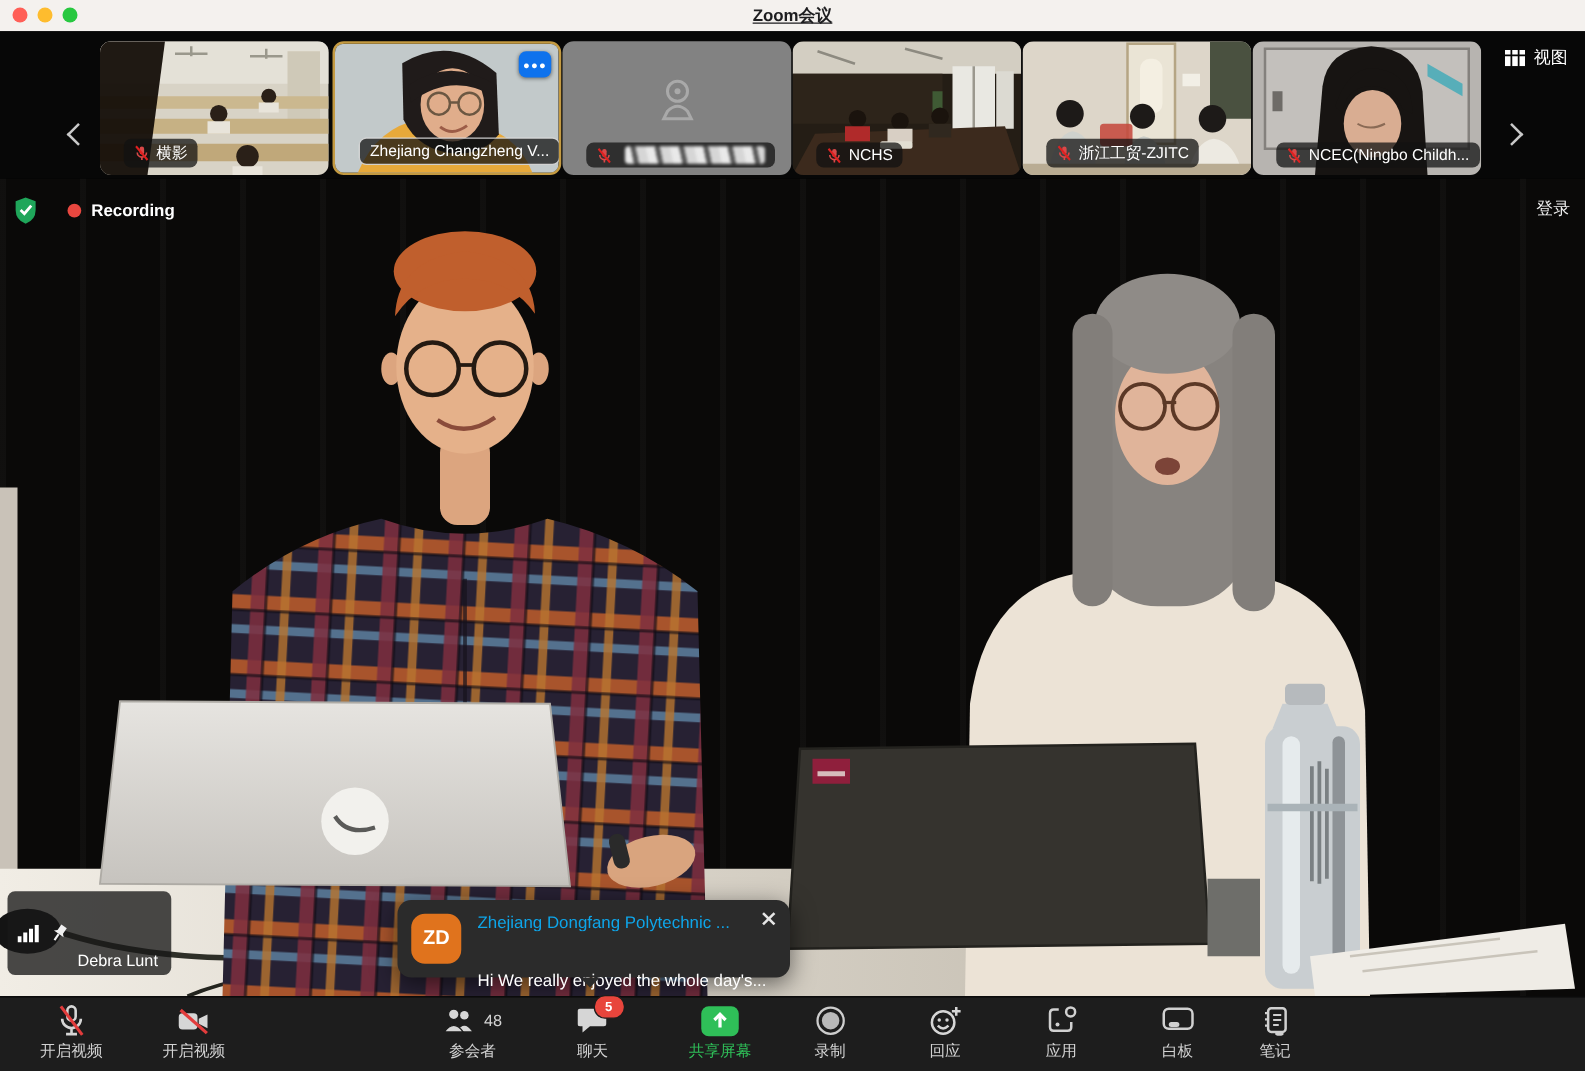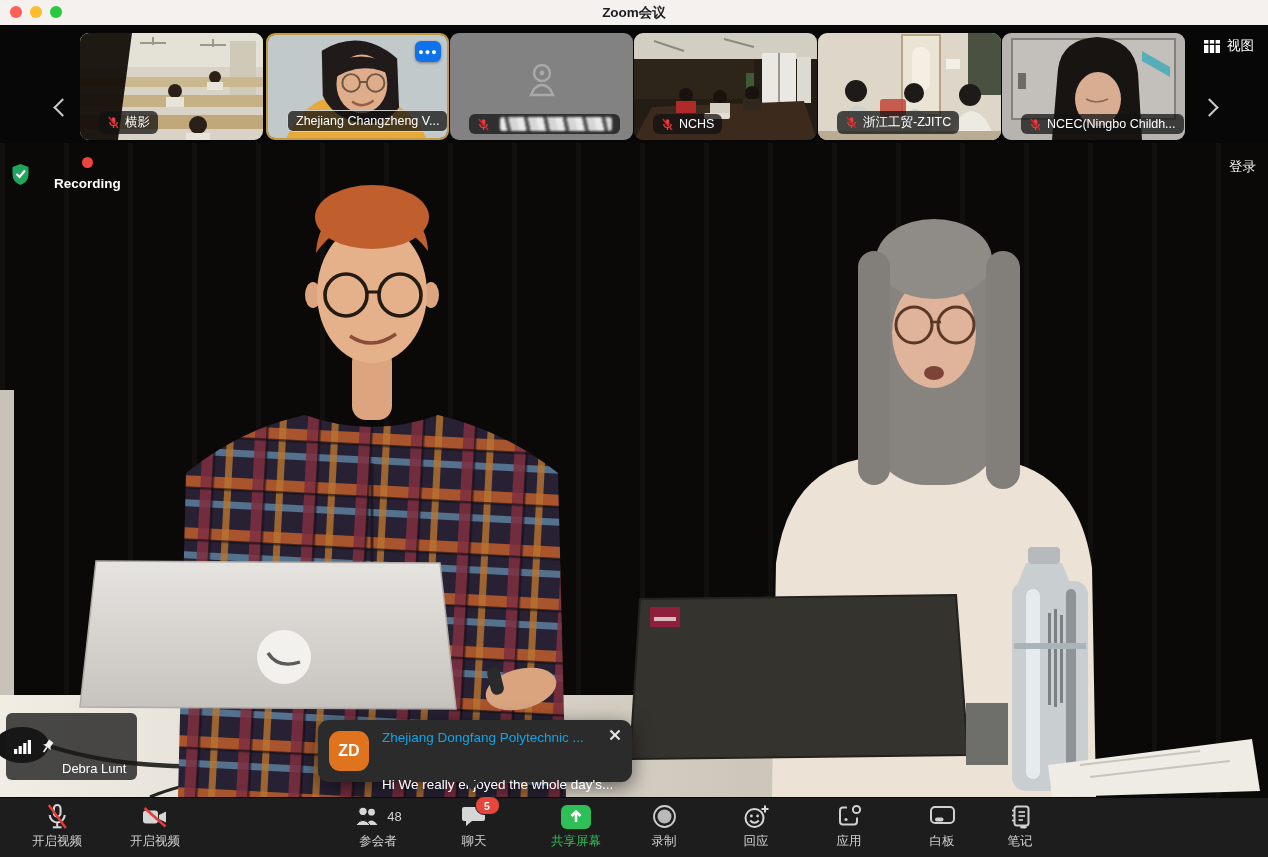--- a/index.html
+++ b/index.html
@@ -5,21 +5,21 @@
   html,body{margin:0;padding:0;background:#000;}
   #app{position:relative;width:1268px;height:857px;overflow:hidden;
        font-family:"Liberation Sans","DejaVu Sans",sans-serif;
        -webkit-font-smoothing:antialiased;}
   
   .titlebar{position:absolute;left:0;top:0;width:1268px;height:25px;background:#f4f1ee;
             display:flex;align-items:center;justify-content:center;}
   .tl-dots{position:absolute;left:10px;top:6px;display:flex;gap:8px;}
   .tl{width:12px;height:12px;border-radius:50%;}
   .tl.red{background:#ff5f57}.tl.yel{background:#febc2e}.tl.grn{background:#28c840}
-  .win-title{font-size:13.5px;font-weight:bold;color:#1d1d1f;}
+  .win-title{font-size:13.5px;font-weight:bold;color:#1d1d1f;text-decoration:underline;}
   
   .strip{position:absolute;left:0;top:25px;width:1268px;height:118px;background:#070707;}
   .chev{width:11px;height:11px;border-left:2.4px solid #c9c9c9;border-bottom:2.4px solid #c9c9c9;}
   .chev-left{position:absolute;left:56px;top:76px;transform:rotate(45deg);cursor:pointer;}
   .chev-right{position:absolute;left:1203px;top:76px;transform:rotate(225deg);cursor:pointer;}
   .thumb{position:absolute;top:8px;width:183px;height:107px;border-radius:9px;overflow:hidden;
          background:#222;box-sizing:border-box;}
   .thumb svg.scene{position:absolute;inset:0;}
   .thumb.active{border:2px solid #c49a41;}
   .tag{position:absolute;left:19px;bottom:6px;display:flex;align-items:center;gap:5px;
@@ -31,21 +31,21 @@
   .more-btn{position:absolute;top:6px;right:6px;width:26px;height:21px;border-radius:6px;
     background:#0e72ed;color:#fff;font-size:9px;font-weight:bold;letter-spacing:1px;
     display:flex;align-items:center;justify-content:center;cursor:pointer;box-shadow:0 1px 3px rgba(0,0,0,.4);}
   .view-btn{position:absolute;right:8px;top:9px;display:flex;align-items:center;gap:7px;
     color:#fff;font-size:13.5px;cursor:pointer;padding:3px 6px;border-radius:6px;}
   
   .main{position:absolute;left:0;top:143px;width:1268px;height:654px;overflow:hidden;
         background:#0a0908;
         background-image:repeating-linear-gradient(90deg,rgba(255,255,255,.028) 0 5px,rgba(0,0,0,0) 5px 64px);}
   .rec-wrap{position:absolute;left:10px;top:14px;display:flex;align-items:center;gap:9px;}
-  .rec-group{display:flex;align-items:center;gap:8px;margin-left:14px;flex-direction:column;}
+  .rec-group{display:flex;align-items:center;gap:8px;margin-left:14px;}
   .rec-dot{width:11px;height:11px;border-radius:50%;background:#e8473f;}
   .rec-label{color:#fff;font-size:13.5px;font-weight:bold;}
   .login{position:absolute;right:12px;top:15px;color:#f0f0f0;font-size:13.5px;cursor:pointer;}
   .name-tag{position:absolute;left:6px;bottom:17px;display:flex;align-items:center;gap:7px;
     background:rgba(24,24,24,.78);border-radius:6px;padding:4px 11px 4px 8px;}
   .name-tag .nm{color:#fff;font-size:13px;margin-top:44px;}
   
   .popup{position:absolute;left:318px;top:577px;width:314px;height:62px;background:#2b2b2b;
     border-radius:11px;box-shadow:0 5px 20px rgba(0,0,0,.55);cursor:pointer;}
   .popup:after{content:"";position:absolute;left:146px;bottom:-8px;

